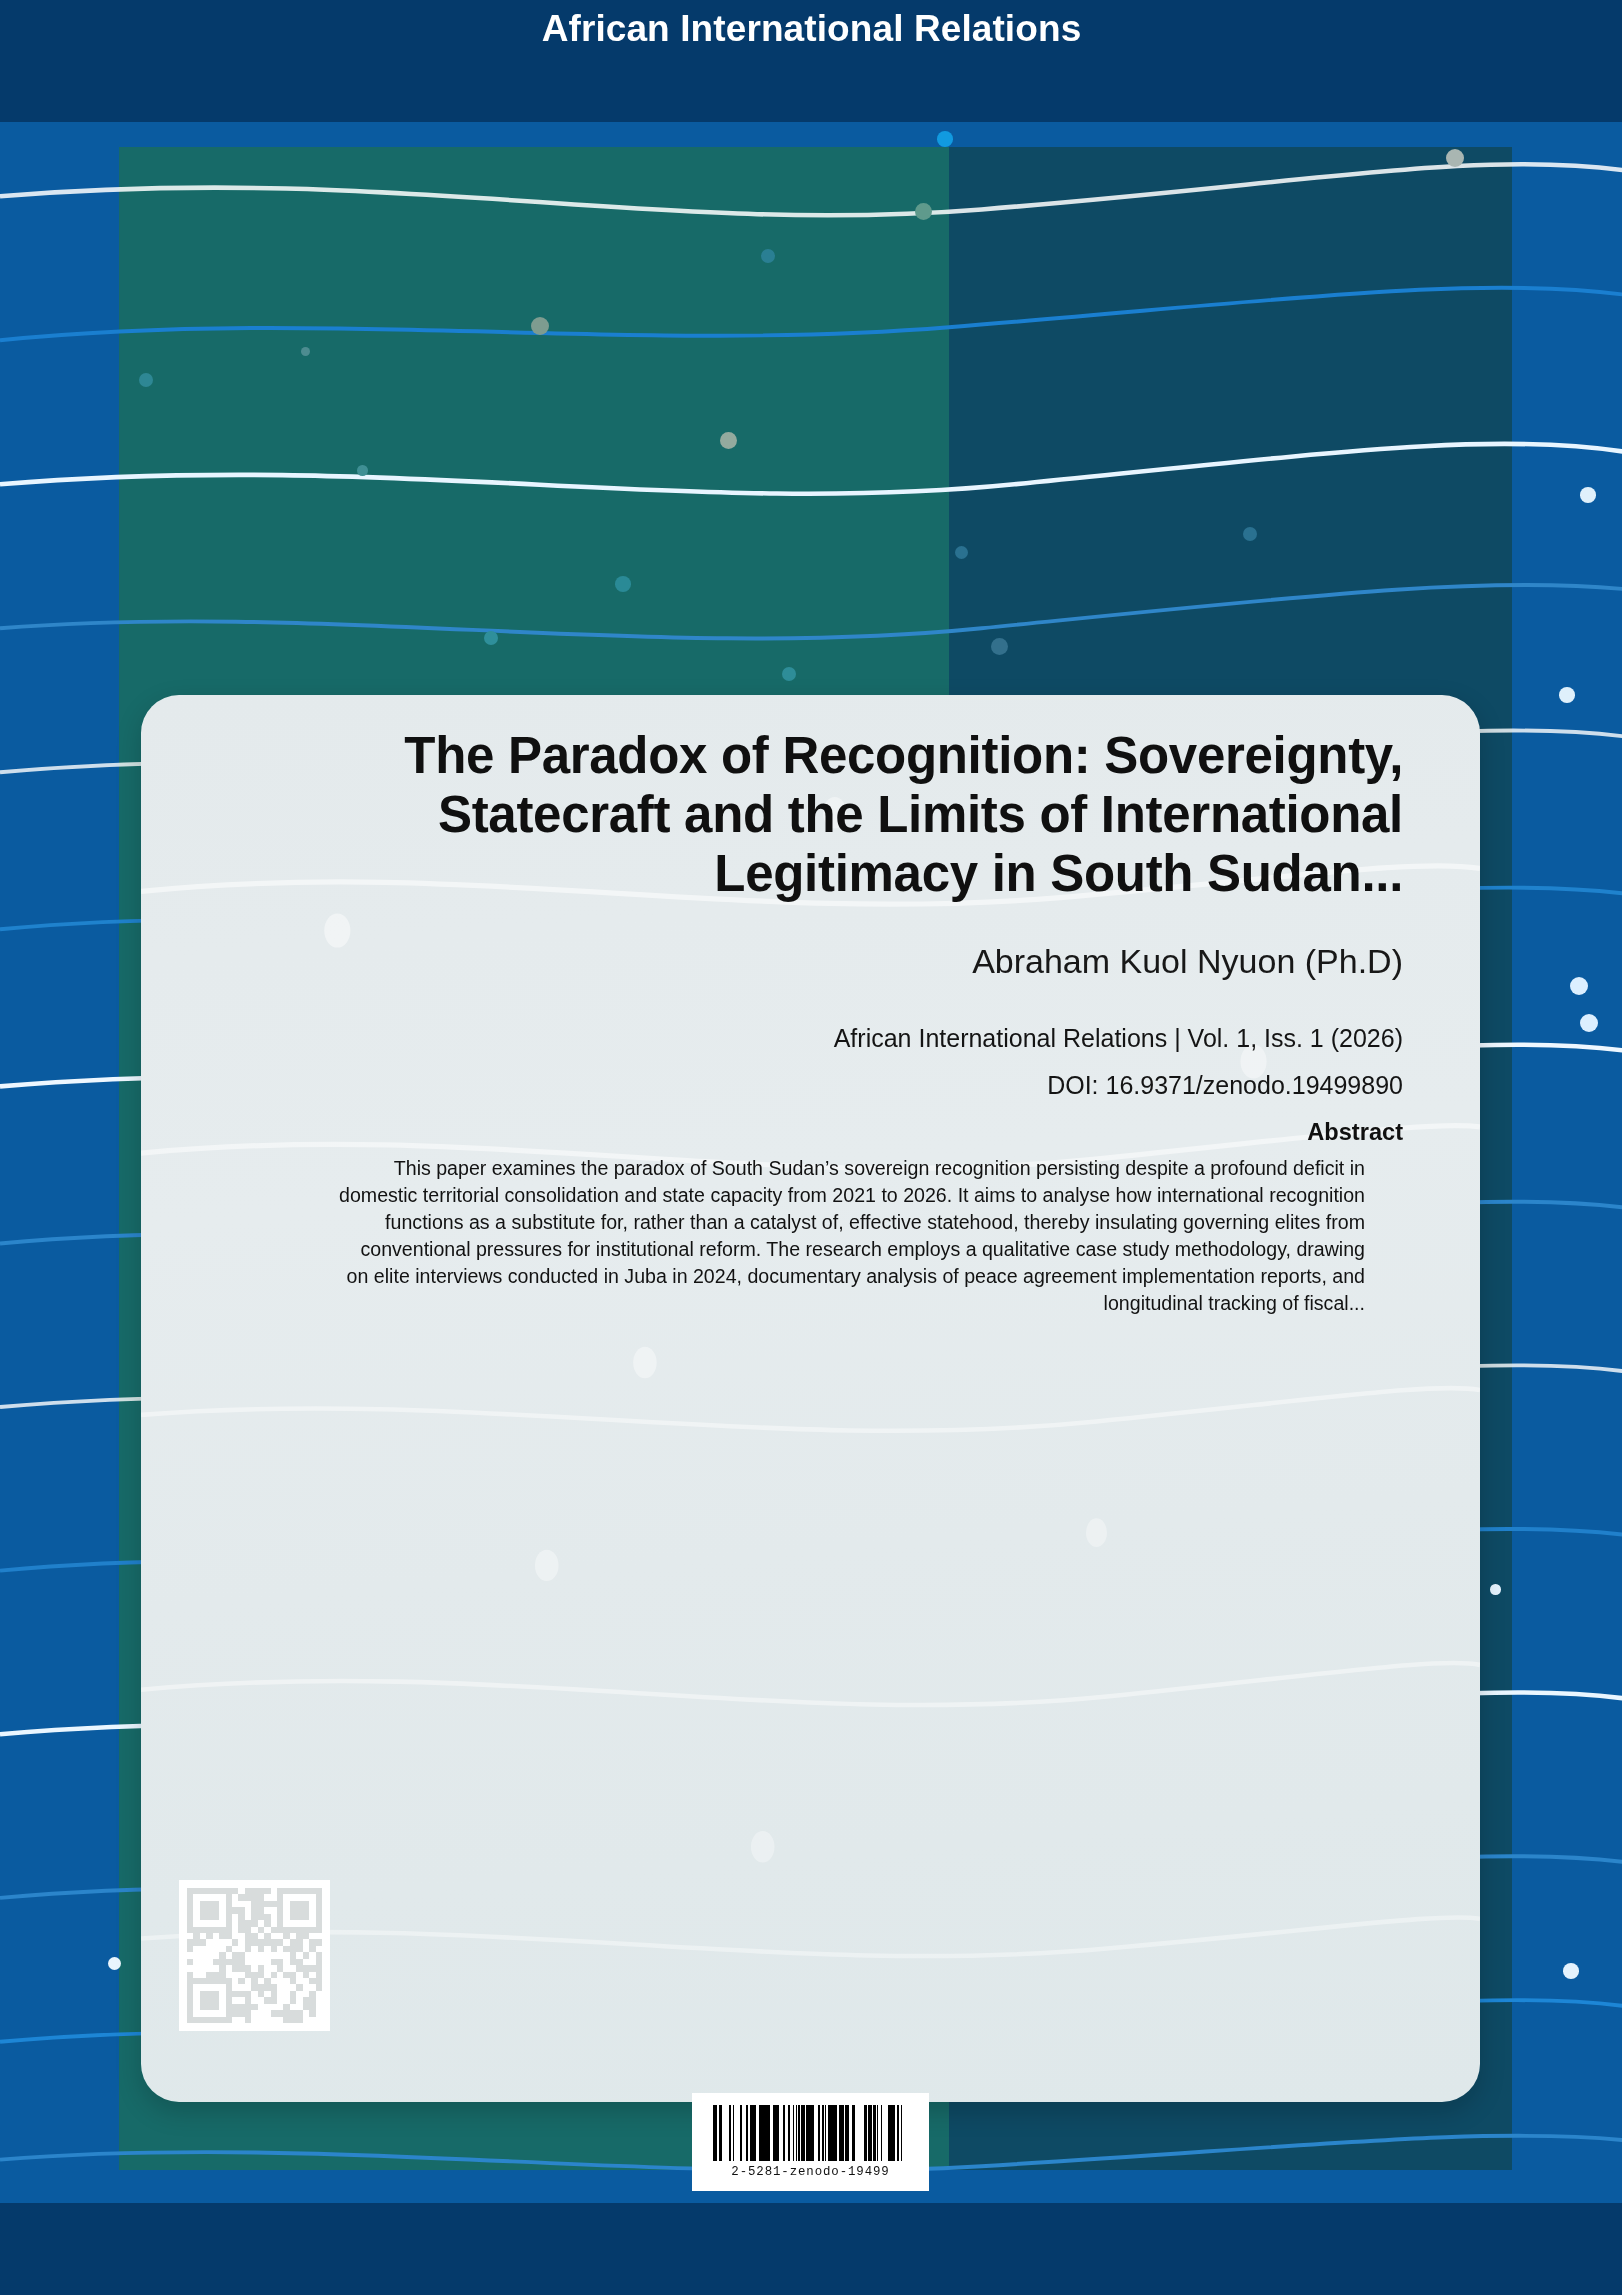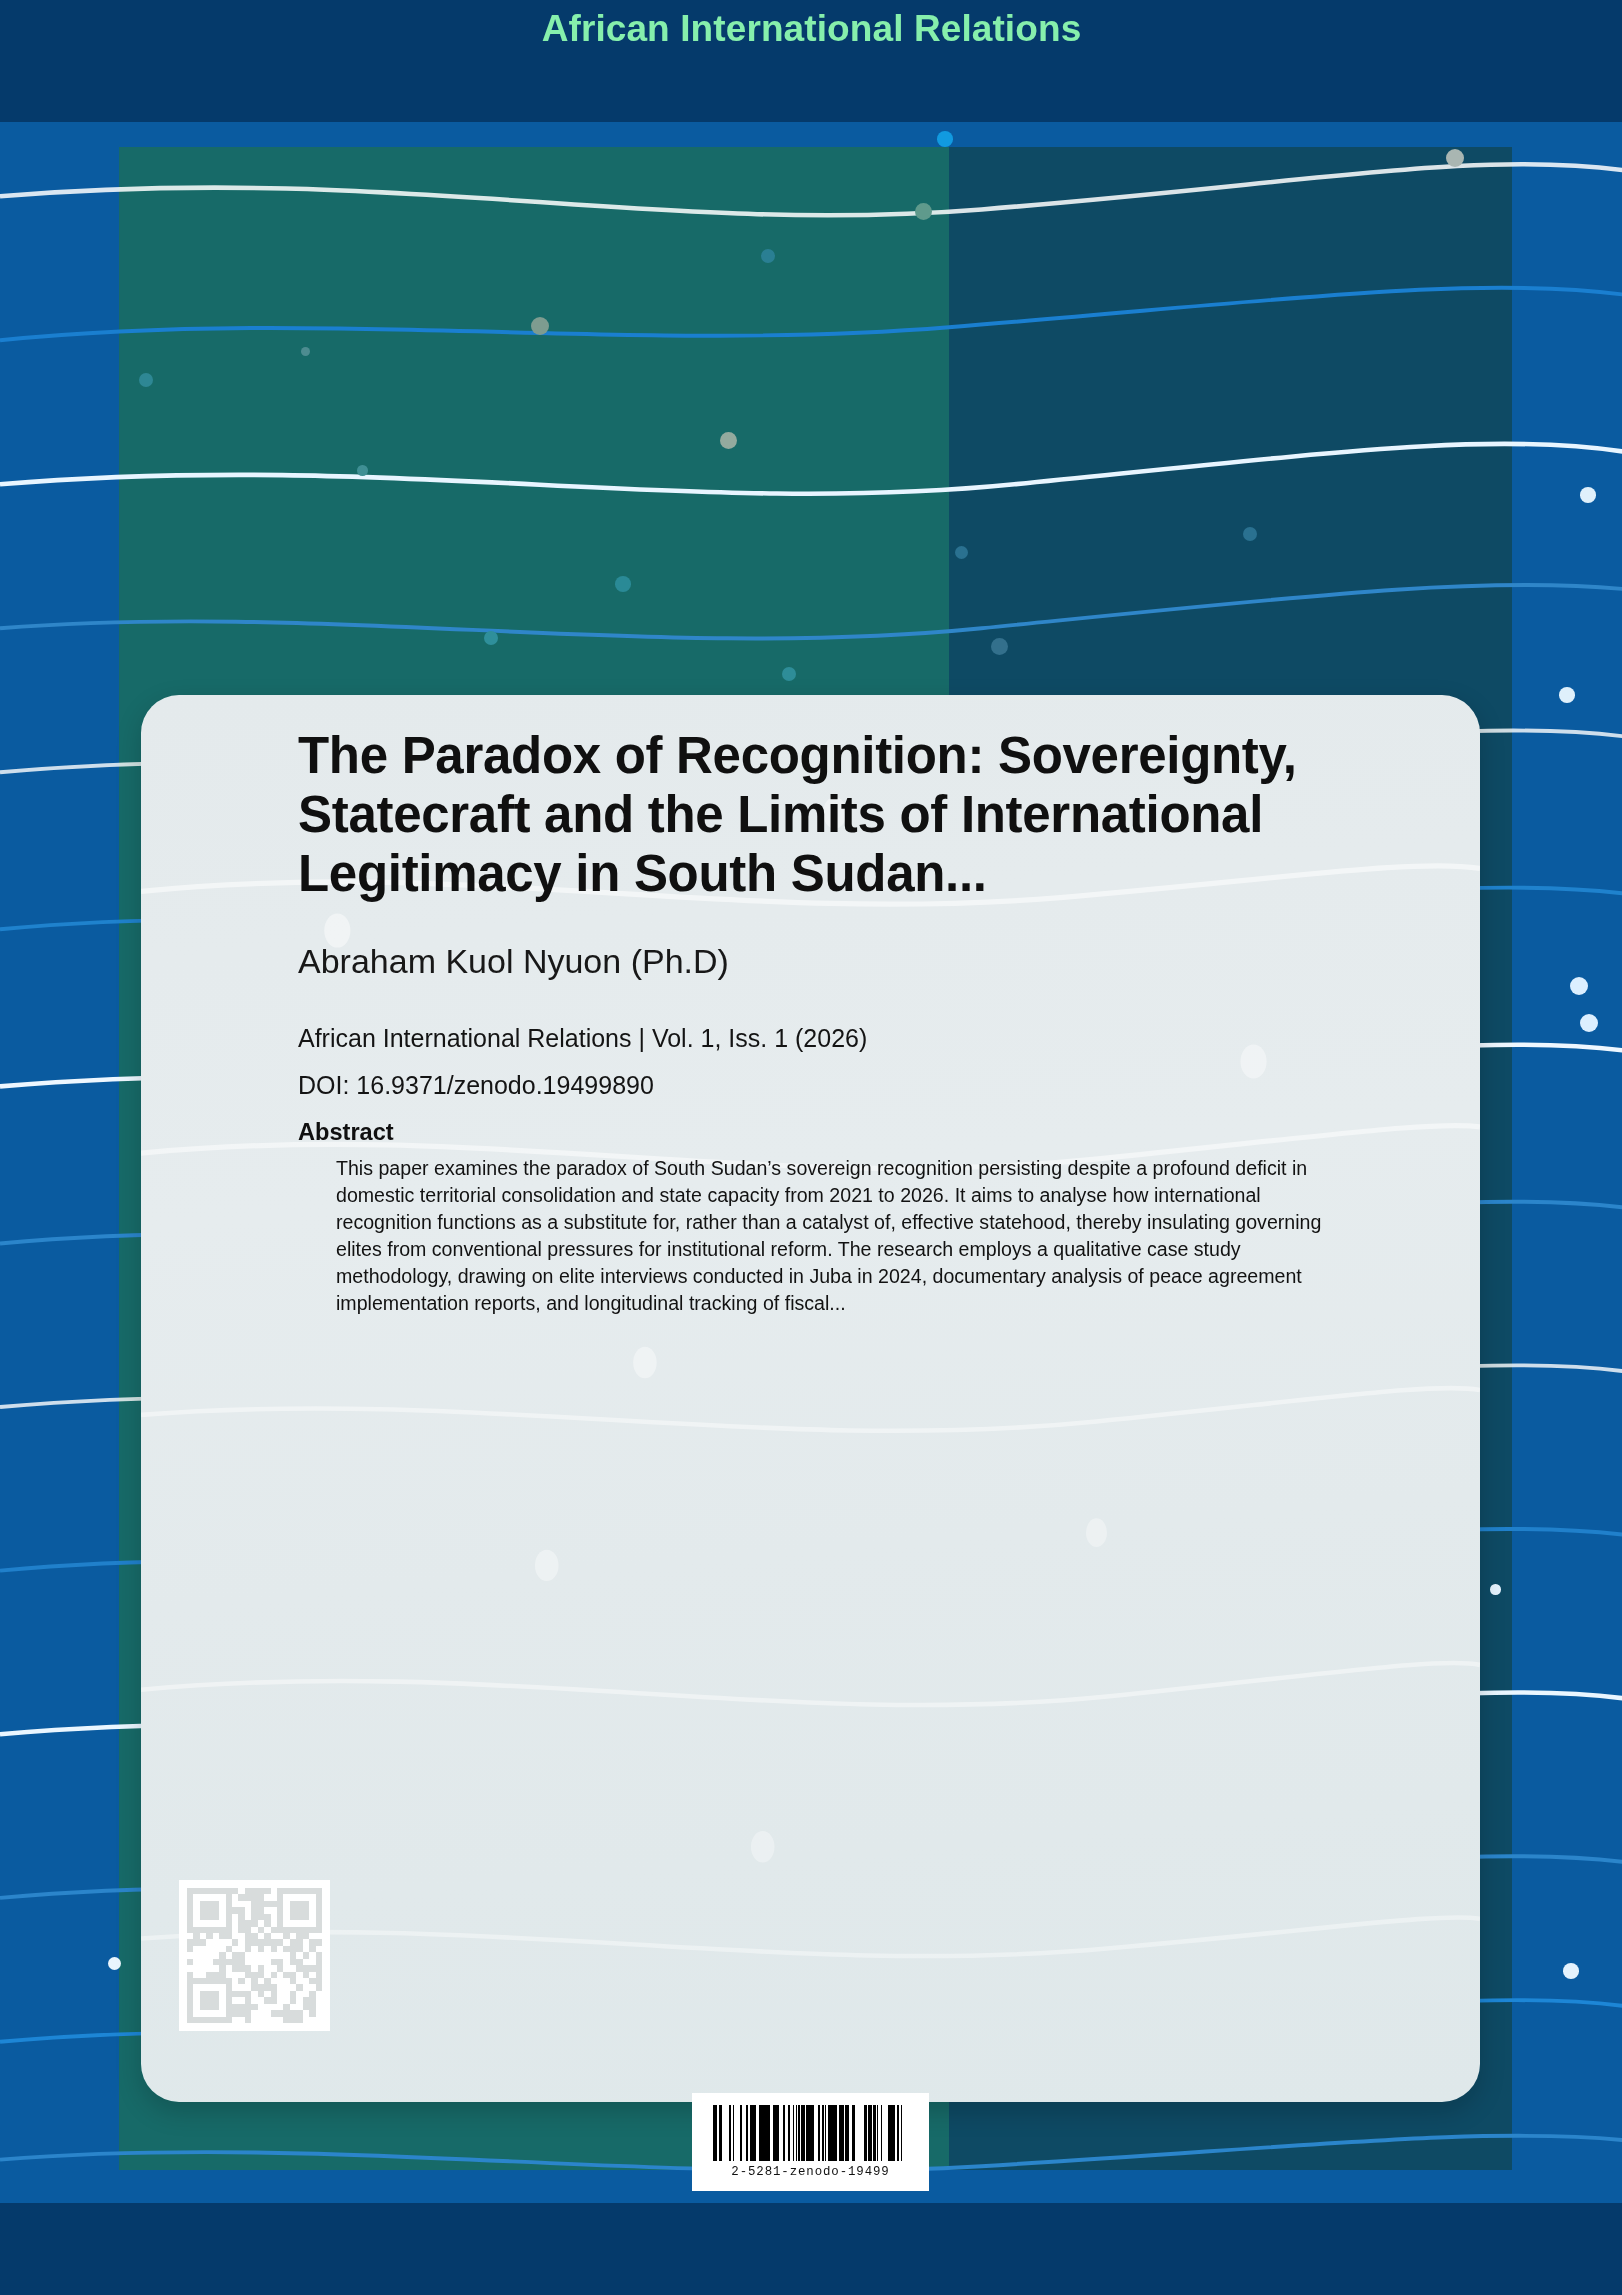--- a/index.html
+++ b/index.html
@@ -95,21 +95,21 @@
     position: absolute;
     left: 0;
     top: 7.9px;
     width: 1623px;
     text-align: center;
     z-index: 6;
   }
   .journal-title {
     font-size: 37px;
     font-weight: bold;
-    color: #86efac;
+    color: #ffffff;
     letter-spacing: 0.1px;
     line-height: 1.12;
   }
   .journal-sub {
     margin-top: 5.2px;
     font-size: 23.6px;
     color: #cfe6f7;
     line-height: 1.2;
   }
 
@@ -126,22 +126,22 @@
     overflow: hidden;
     z-index: 7;
   }
   .card-waves {
     position: absolute;
     inset: 0;
     pointer-events: none;
   }
   .card-inner {
     position: relative;
-    padding: 31px 120px 0 157px;
-    text-align: left;
+    padding: 31px 77px 0 157px;
+    text-align: right;
     z-index: 2;
   }
 
   .paper-title {
     font-size: 51px;
     font-weight: bold;
     color: #101010;
     line-height: 1.16;
     margin: 0;
     letter-spacing: -0.3px;

